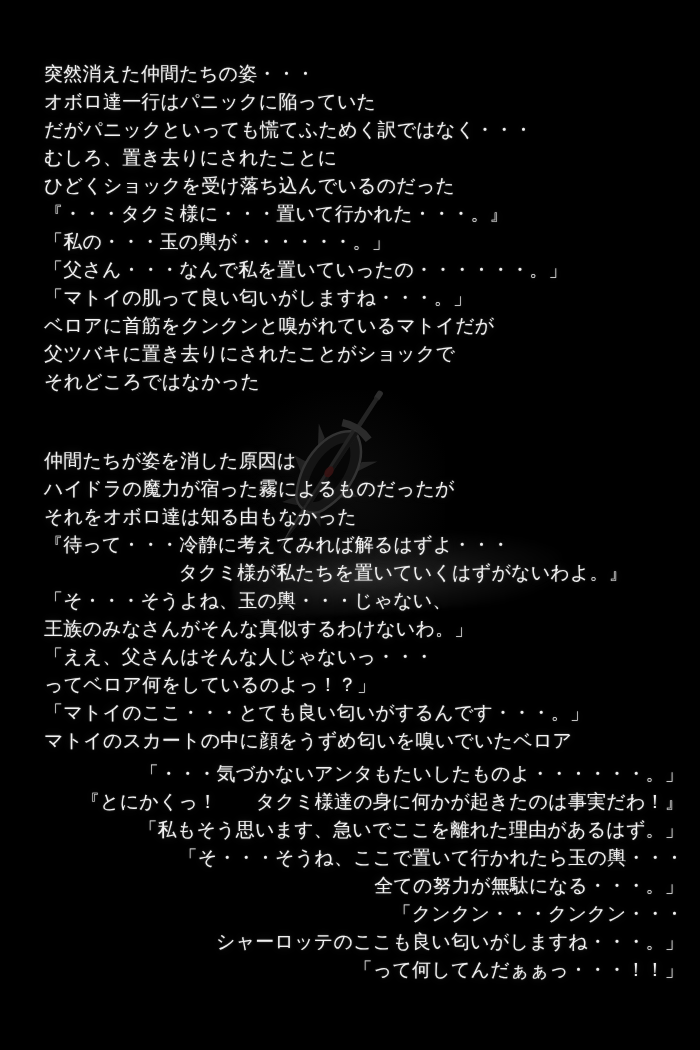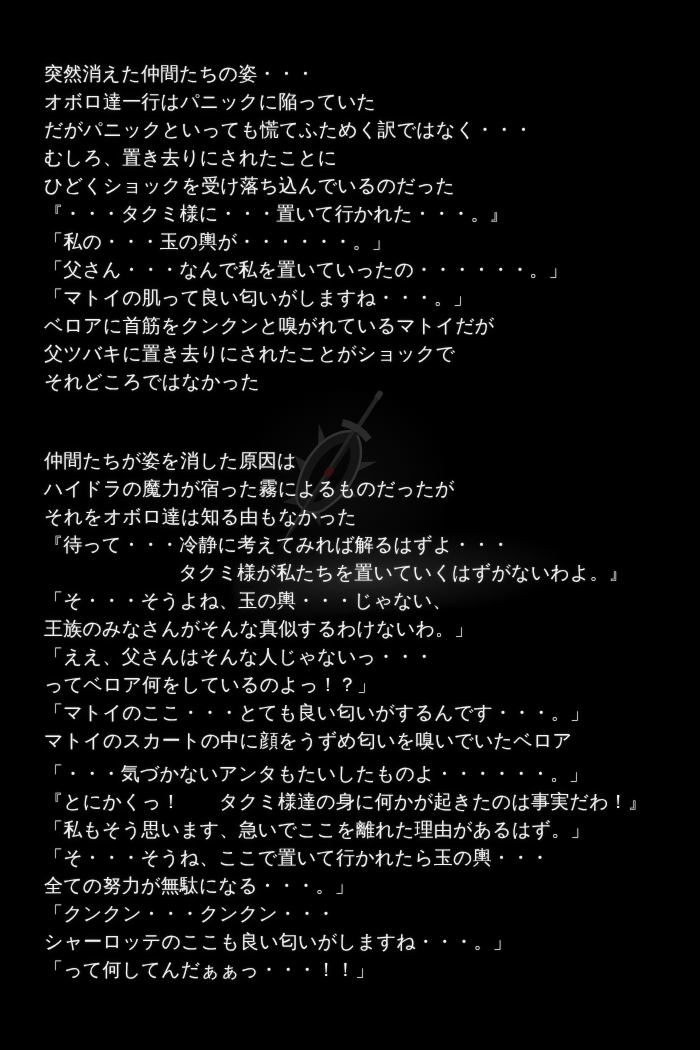--- a/index.html
+++ b/index.html
@@ -58,21 +58,21 @@
     font-weight: 400;
     font-size: 19px;
     line-height: 28px;
     color: #f2f2f2;
     white-space: pre;
     letter-spacing: 0.2px;
     text-shadow: 0 0 2px rgba(255,255,255,0.35), 0 0 10px rgba(190,190,190,0.18);
   }
   .story .paragraph { margin: 0; }
   .story .paragraph:nth-child(2) { margin-top: 51px; }
-  .story .paragraph:nth-child(3) { margin-top: 5px; }
+  .story .paragraph:nth-child(3) { margin-top: 5px; text-align: right; }
   .story .line { height: 28px; }
 </style>
 </head>
 <body style="background: rgb(0, 0, 0);">
 
 <div class="sword-glow"></div>
 
 <svg class="watermark-svg" viewBox="0 0 135 195" xmlns="http://www.w3.org/2000/svg">
   <g transform="translate(112,20) rotate(33)">
 

